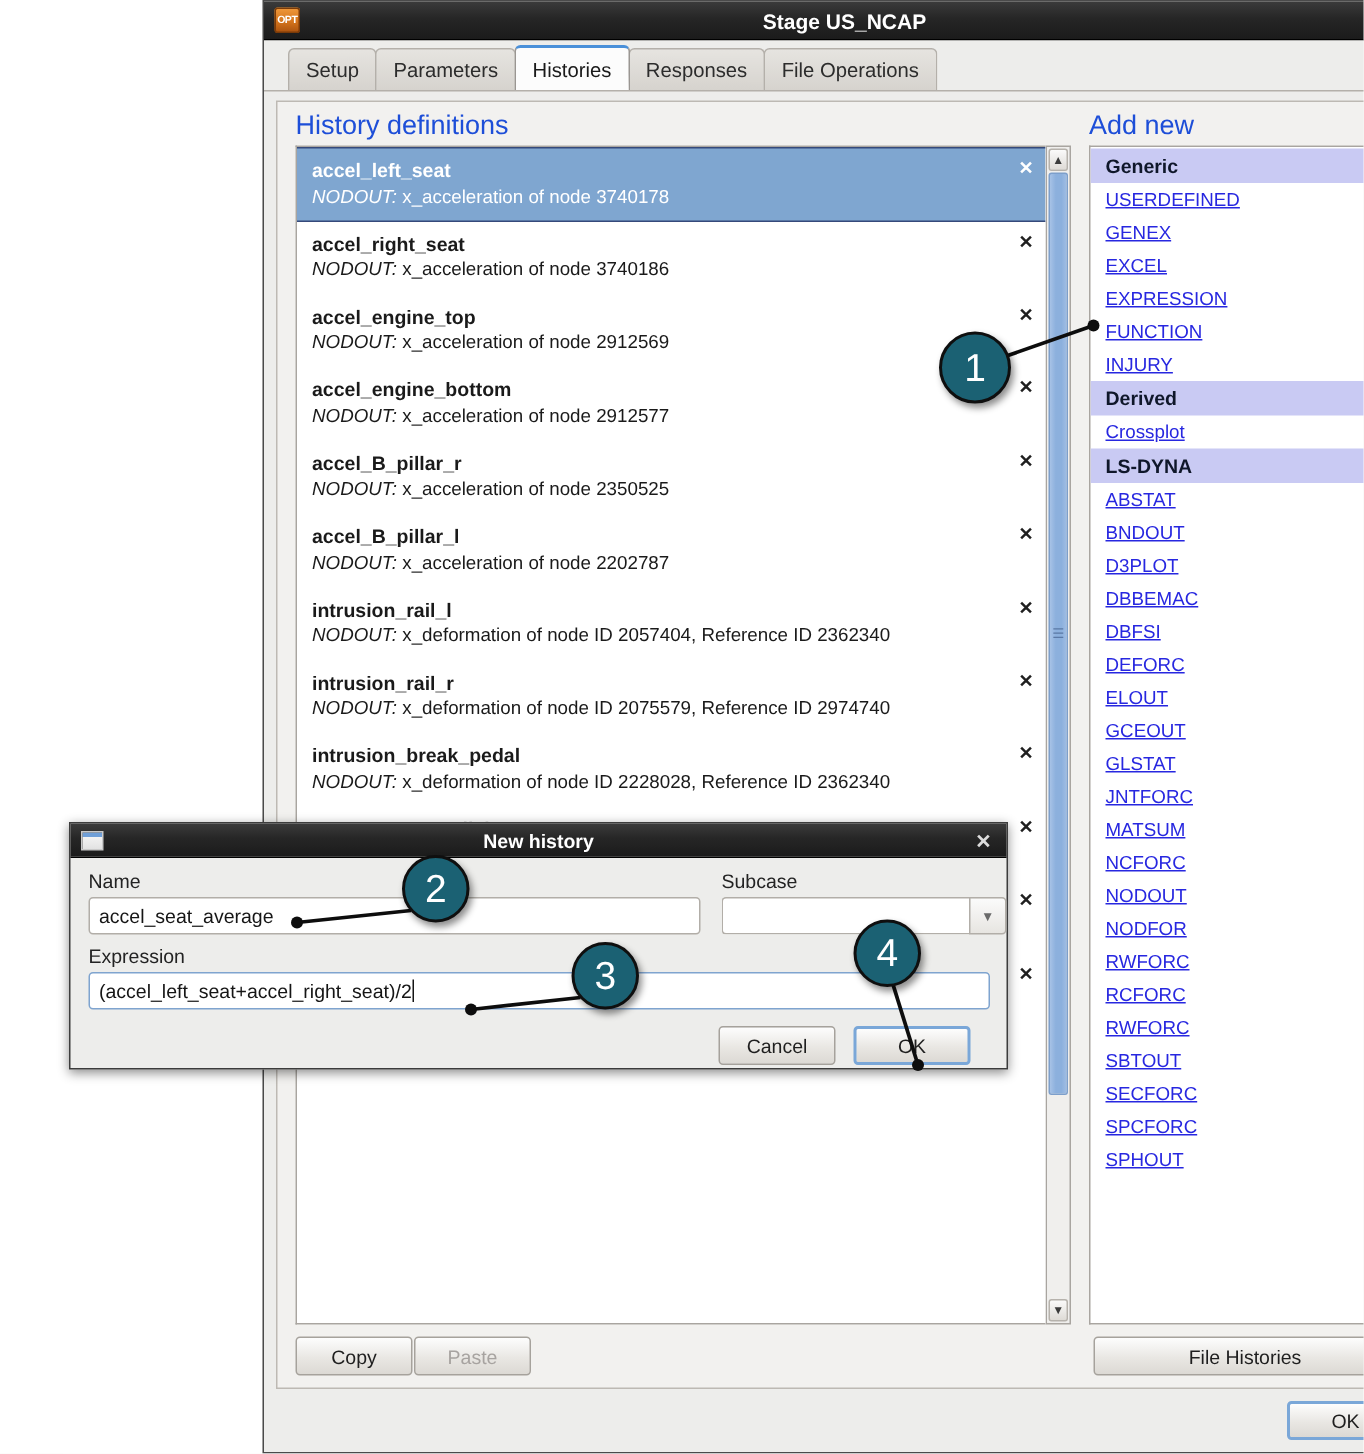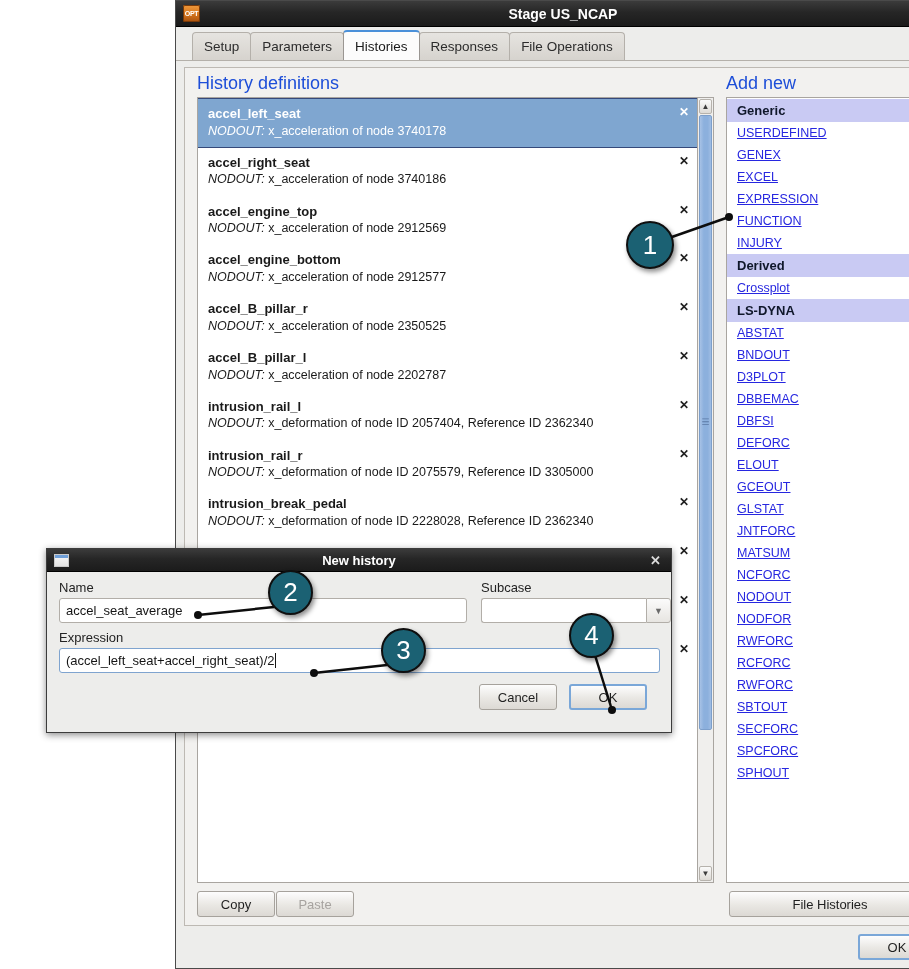--- a/index.html
+++ b/index.html
@@ -151,21 +151,21 @@
   .btn.default { border: 2px solid #7aa7d8; }
   .foot-left { display: flex; gap: 1px; }
 
   .window-foot {
     flex: 0 0 42px; display: flex; align-items: center;
     justify-content: flex-end; padding-right: 14px;
   }
 
   
   .dialog {
-    position: absolute; left: 4px; top: 548px; width: 626px; height: 185px;
+    position: absolute; left: 4px; top: 548px; width: 626px; height: 165px;
     background: #ededeb; border: 1px solid #3c3c3c;
     box-shadow: 0 2px 7px rgba(0,0,0,0.45); z-index: 50;
     display: flex; flex-direction: column;
   }
   .dlg-title {
     flex: 0 0 23px; position: relative; display: flex; align-items: center;
     background: linear-gradient(to bottom, #3b3b3b 0%, #262626 45%, #1b1b1b 100%);
     border-bottom: 1px solid #000;
   }
   .dlg-ico {
@@ -275,21 +275,21 @@
                 <div class="hist-desc"><span class="src">NODOUT:</span><span> x_acceleration of node 2202787</span></div>
                 <div class="hist-x">✕</div>
               </div>
               <div class="hist-item">
                 <div class="hist-name">intrusion_rail_l</div>
                 <div class="hist-desc"><span class="src">NODOUT:</span><span> x_deformation of node ID 2057404, Reference ID 2362340</span></div>
                 <div class="hist-x">✕</div>
               </div>
               <div class="hist-item">
                 <div class="hist-name">intrusion_rail_r</div>
-                <div class="hist-desc"><span class="src">NODOUT:</span><span> x_deformation of node ID 2075579, Reference ID 3305000</span></div>
+                <div class="hist-desc"><span class="src">NODOUT:</span><span> x_deformation of node ID 2075579, Reference ID 2974740</span></div>
                 <div class="hist-x">✕</div>
               </div>
               <div class="hist-item">
                 <div class="hist-name">intrusion_break_pedal</div>
                 <div class="hist-desc"><span class="src">NODOUT:</span><span> x_deformation of node ID 2228028, Reference ID 2362340</span></div>
                 <div class="hist-x">✕</div>
               </div>
               <div class="hist-item">
                 <div class="hist-name">intrusion_firewall_left</div>
                 <div class="hist-desc"><span class="src">NODOUT:</span><span> x_deformation of node ID 2228028, Reference ID 2362340</span></div>

